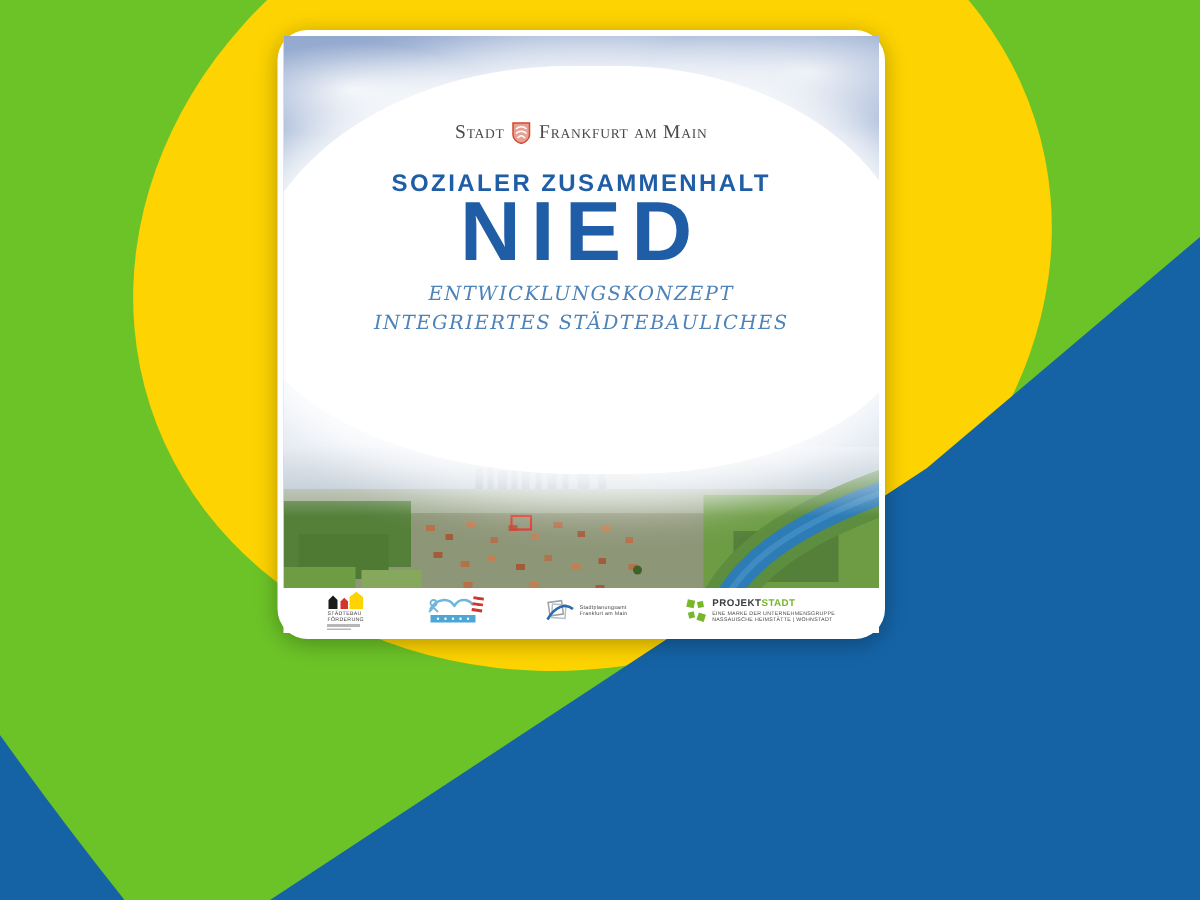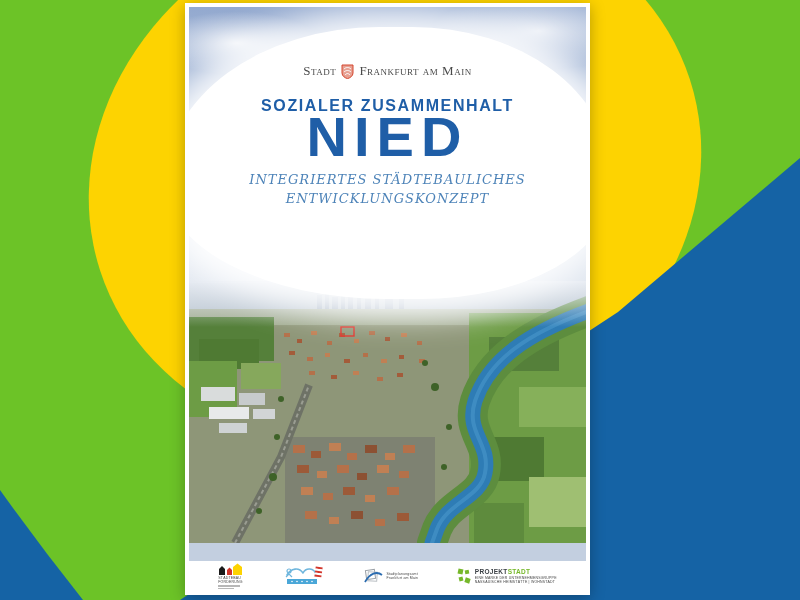--- a/index.html
+++ b/index.html
@@ -1,22 +1,22 @@
 <!DOCTYPE html>
 <html><head>
 <meta charset="utf-8">
 <style>
   html,body{margin:0;padding:0;background:#1563a5;}
   .canvas{position:relative;width:800px;height:600px;overflow:hidden;
           font-family:"Liberation Sans",sans-serif;}
   .bg{position:absolute;inset:0;}
 
   
-  .page{position:absolute;left:185px;top:3px;width:405px;height:592px;
-        background:#ffffff;box-shadow:0 3px 14px rgba(0,0,0,.28);}
+  .page{position:absolute;left:185px;top:20px;width:405px;height:406px;
+        background:#ffffff;box-shadow:0 3px 14px rgba(0,0,0,.28);border-radius:20px;}
   .photo{position:absolute;left:4px;top:4px;right:4px;bottom:34px;overflow:hidden;background:#c3cfe0;}
 
   .sky{position:absolute;left:0;top:0;right:0;height:300px;
        background:
          radial-gradient(ellipse 120px 45px at 12% 12%, rgba(255,255,255,.85), rgba(255,255,255,0) 70%),
          radial-gradient(ellipse 150px 55px at 88% 8%,  rgba(255,255,255,.8),  rgba(255,255,255,0) 70%),
          radial-gradient(ellipse 180px 60px at 30% 35%, rgba(255,255,255,.75), rgba(255,255,255,0) 70%),
          radial-gradient(ellipse 200px 70px at 75% 55%, rgba(255,255,255,.8),  rgba(255,255,255,0) 70%),
          radial-gradient(ellipse 220px 80px at 20% 80%, rgba(255,255,255,.9),  rgba(255,255,255,0) 70%),
          linear-gradient(180deg,#93a9cf 0%,#aebfdb 30%,#cdd8e8 70%,#e4e9f1 100%);}
@@ -203,22 +203,22 @@
           <span class="sc">Stadt</span>
           <svg width="13" height="15" viewBox="0 0 13 15">
             <path d="M1,1 H12 V9 C12,12 9,14 6.5,14.6 C4,14 1,12 1,9 Z" fill="#e7a193" stroke="#d5472f" stroke-width="1"></path>
             <path d="M3,5 C5,3 8,3 10,5 M3,8 C5,6 8,6 10,8 M4,11 C6,9 7,9 9,11" stroke="#ffffff" stroke-width="1" fill="none"></path>
           </svg>
           <span class="sc">Frankfurt am Main</span>
         </div>
         <div class="kicker">SOZIALER ZUSAMMENHALT</div>
         <div class="bigtitle">NIED</div>
         <div class="subtitle">
+          <div>ENTWICKLUNGSKONZEPT</div>
           <div>INTEGRIERTES STÄDTEBAULICHES</div>
-          <div>ENTWICKLUNGSKONZEPT</div>
         </div>
       </div>
     </div>
 
     <div class="logobar">
 
       <div class="logo">
         <div class="tinycol">
           <svg width="26" height="13" viewBox="0 0 26 13">
             <path d="M1,12 V6 L4,3 L7,6 V12 Z" fill="#1a1a1a"></path>

